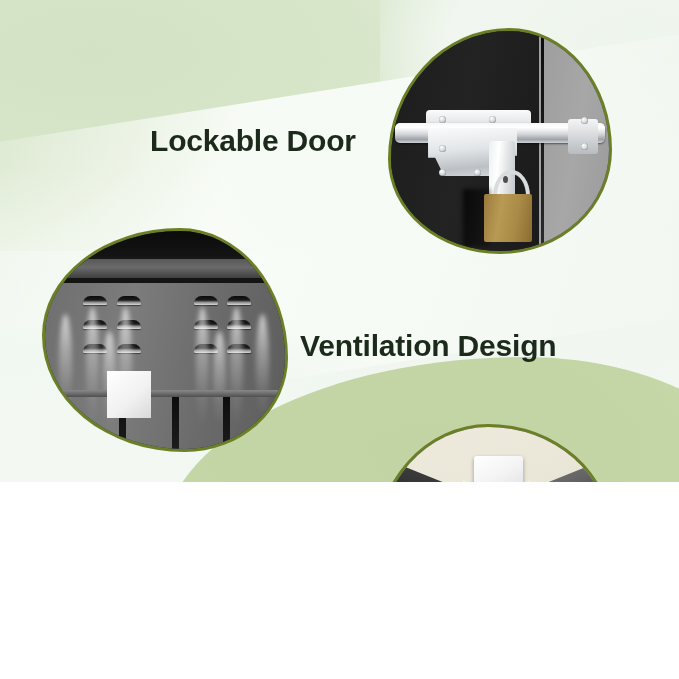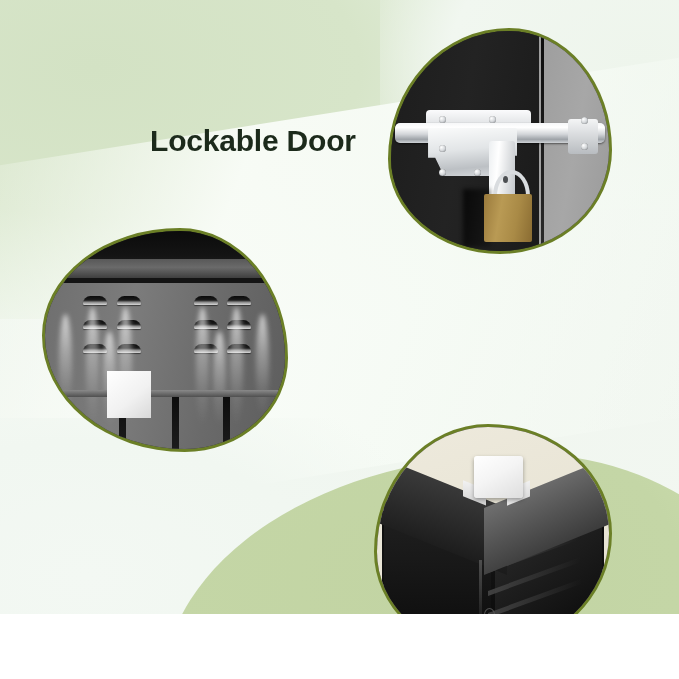--- a/index.html
+++ b/index.html
@@ -5,21 +5,21 @@
 <style>
   html, body {
     margin: 0;
     padding: 0;
     background: #ffffff;
   }
 
   #infographic {
     position: relative;
     width: 679px;
-    height: 614px;
+    height: 482px;
     overflow: hidden;
     font-family: "Liberation Sans", "DejaVu Sans", sans-serif;
     background: #eef5ee;
   }
 
   
   .bg-base {
     position: absolute;
     inset: 0;
     background: linear-gradient(135deg, #eaf2e6 0%, #f0f6ef 45%, #f2f7f1 100%);
@@ -539,20 +539,21 @@
 
         <div class="vent-lower-shelf"></div>
         <div class="vent-divider" style="left:31%;"></div>
         <div class="vent-divider" style="left:53%;"></div>
         <div class="vent-divider" style="left:74%;"></div>
         <div class="vent-white-box"></div>
       </div>
     </div>
   </div>
 
+  <div class="feature-label" id="label-ventilation-design">Ventilation Design</div>
 
   <div class="blob" id="blob-corner-cap">
     <div class="blob-frame">
       <div class="blob-photo">
         <div class="cap-backdrop"></div>
         <div class="cap-interior"></div>
         <div class="cap-inner-left"></div>
         <div class="cap-inner-right"></div>
         <div class="cap-shelf-line" style="top:56%;"></div>
         <div class="cap-shelf-line" style="top:66%;"></div>

